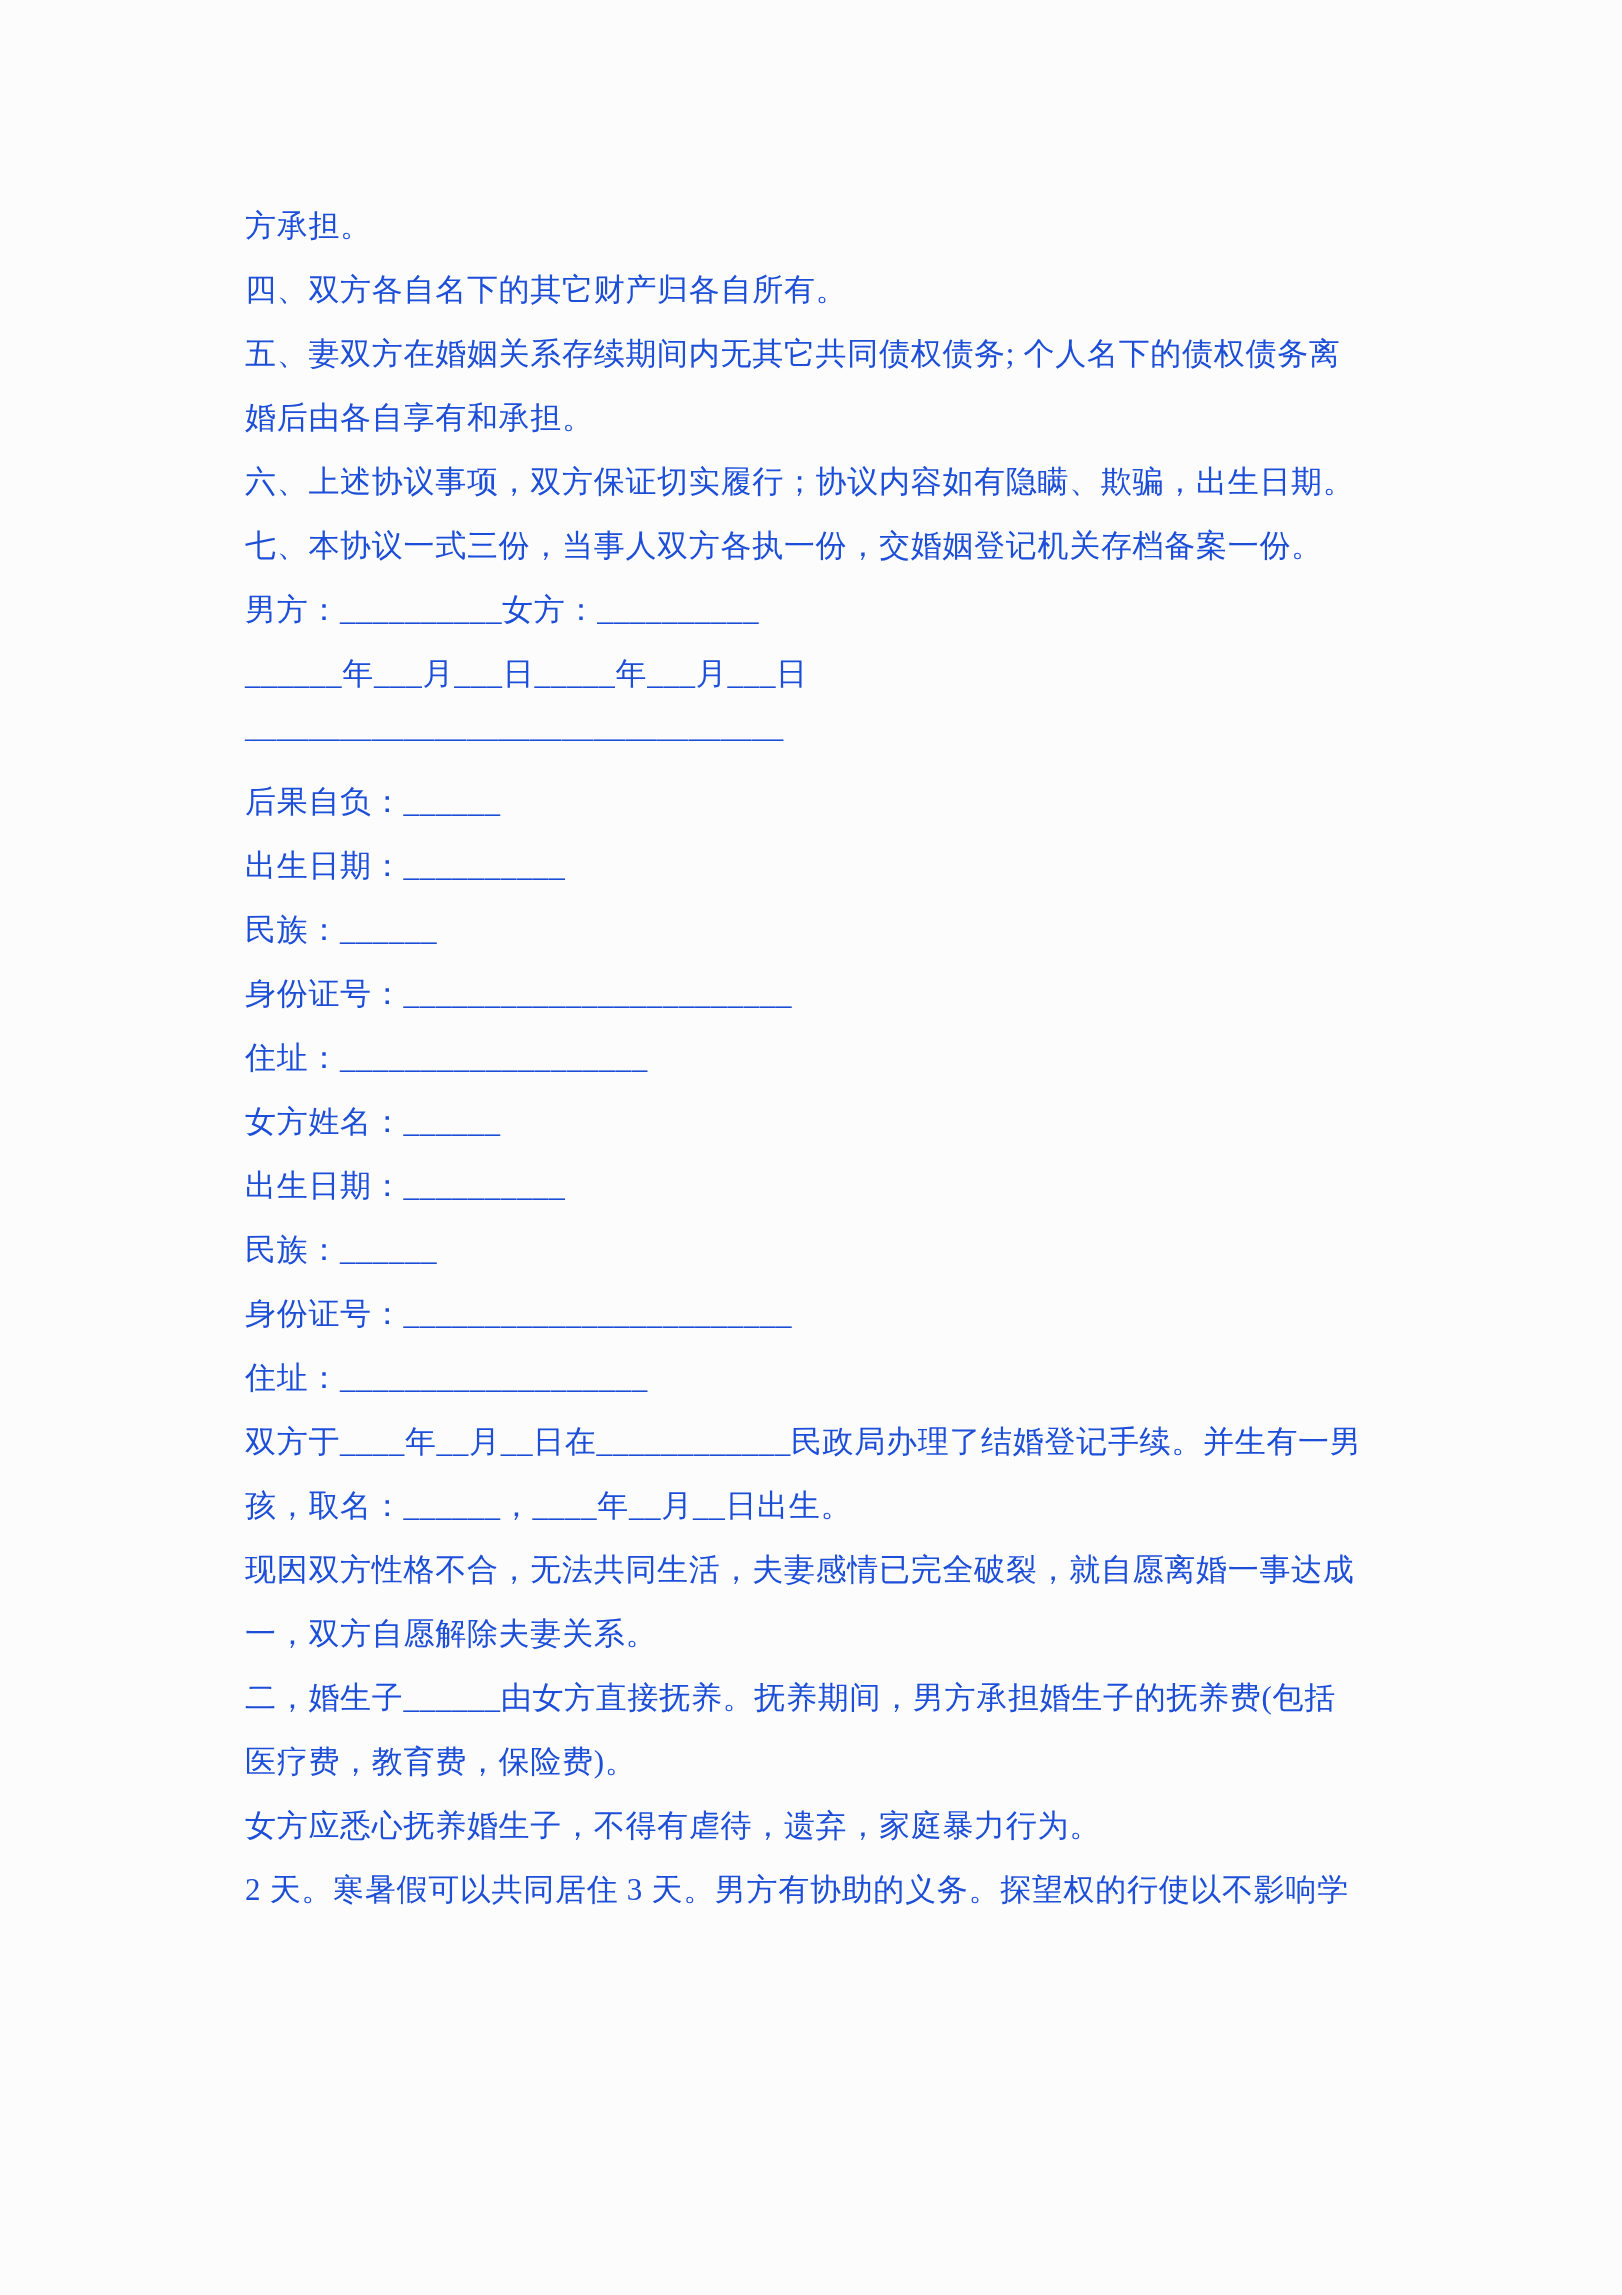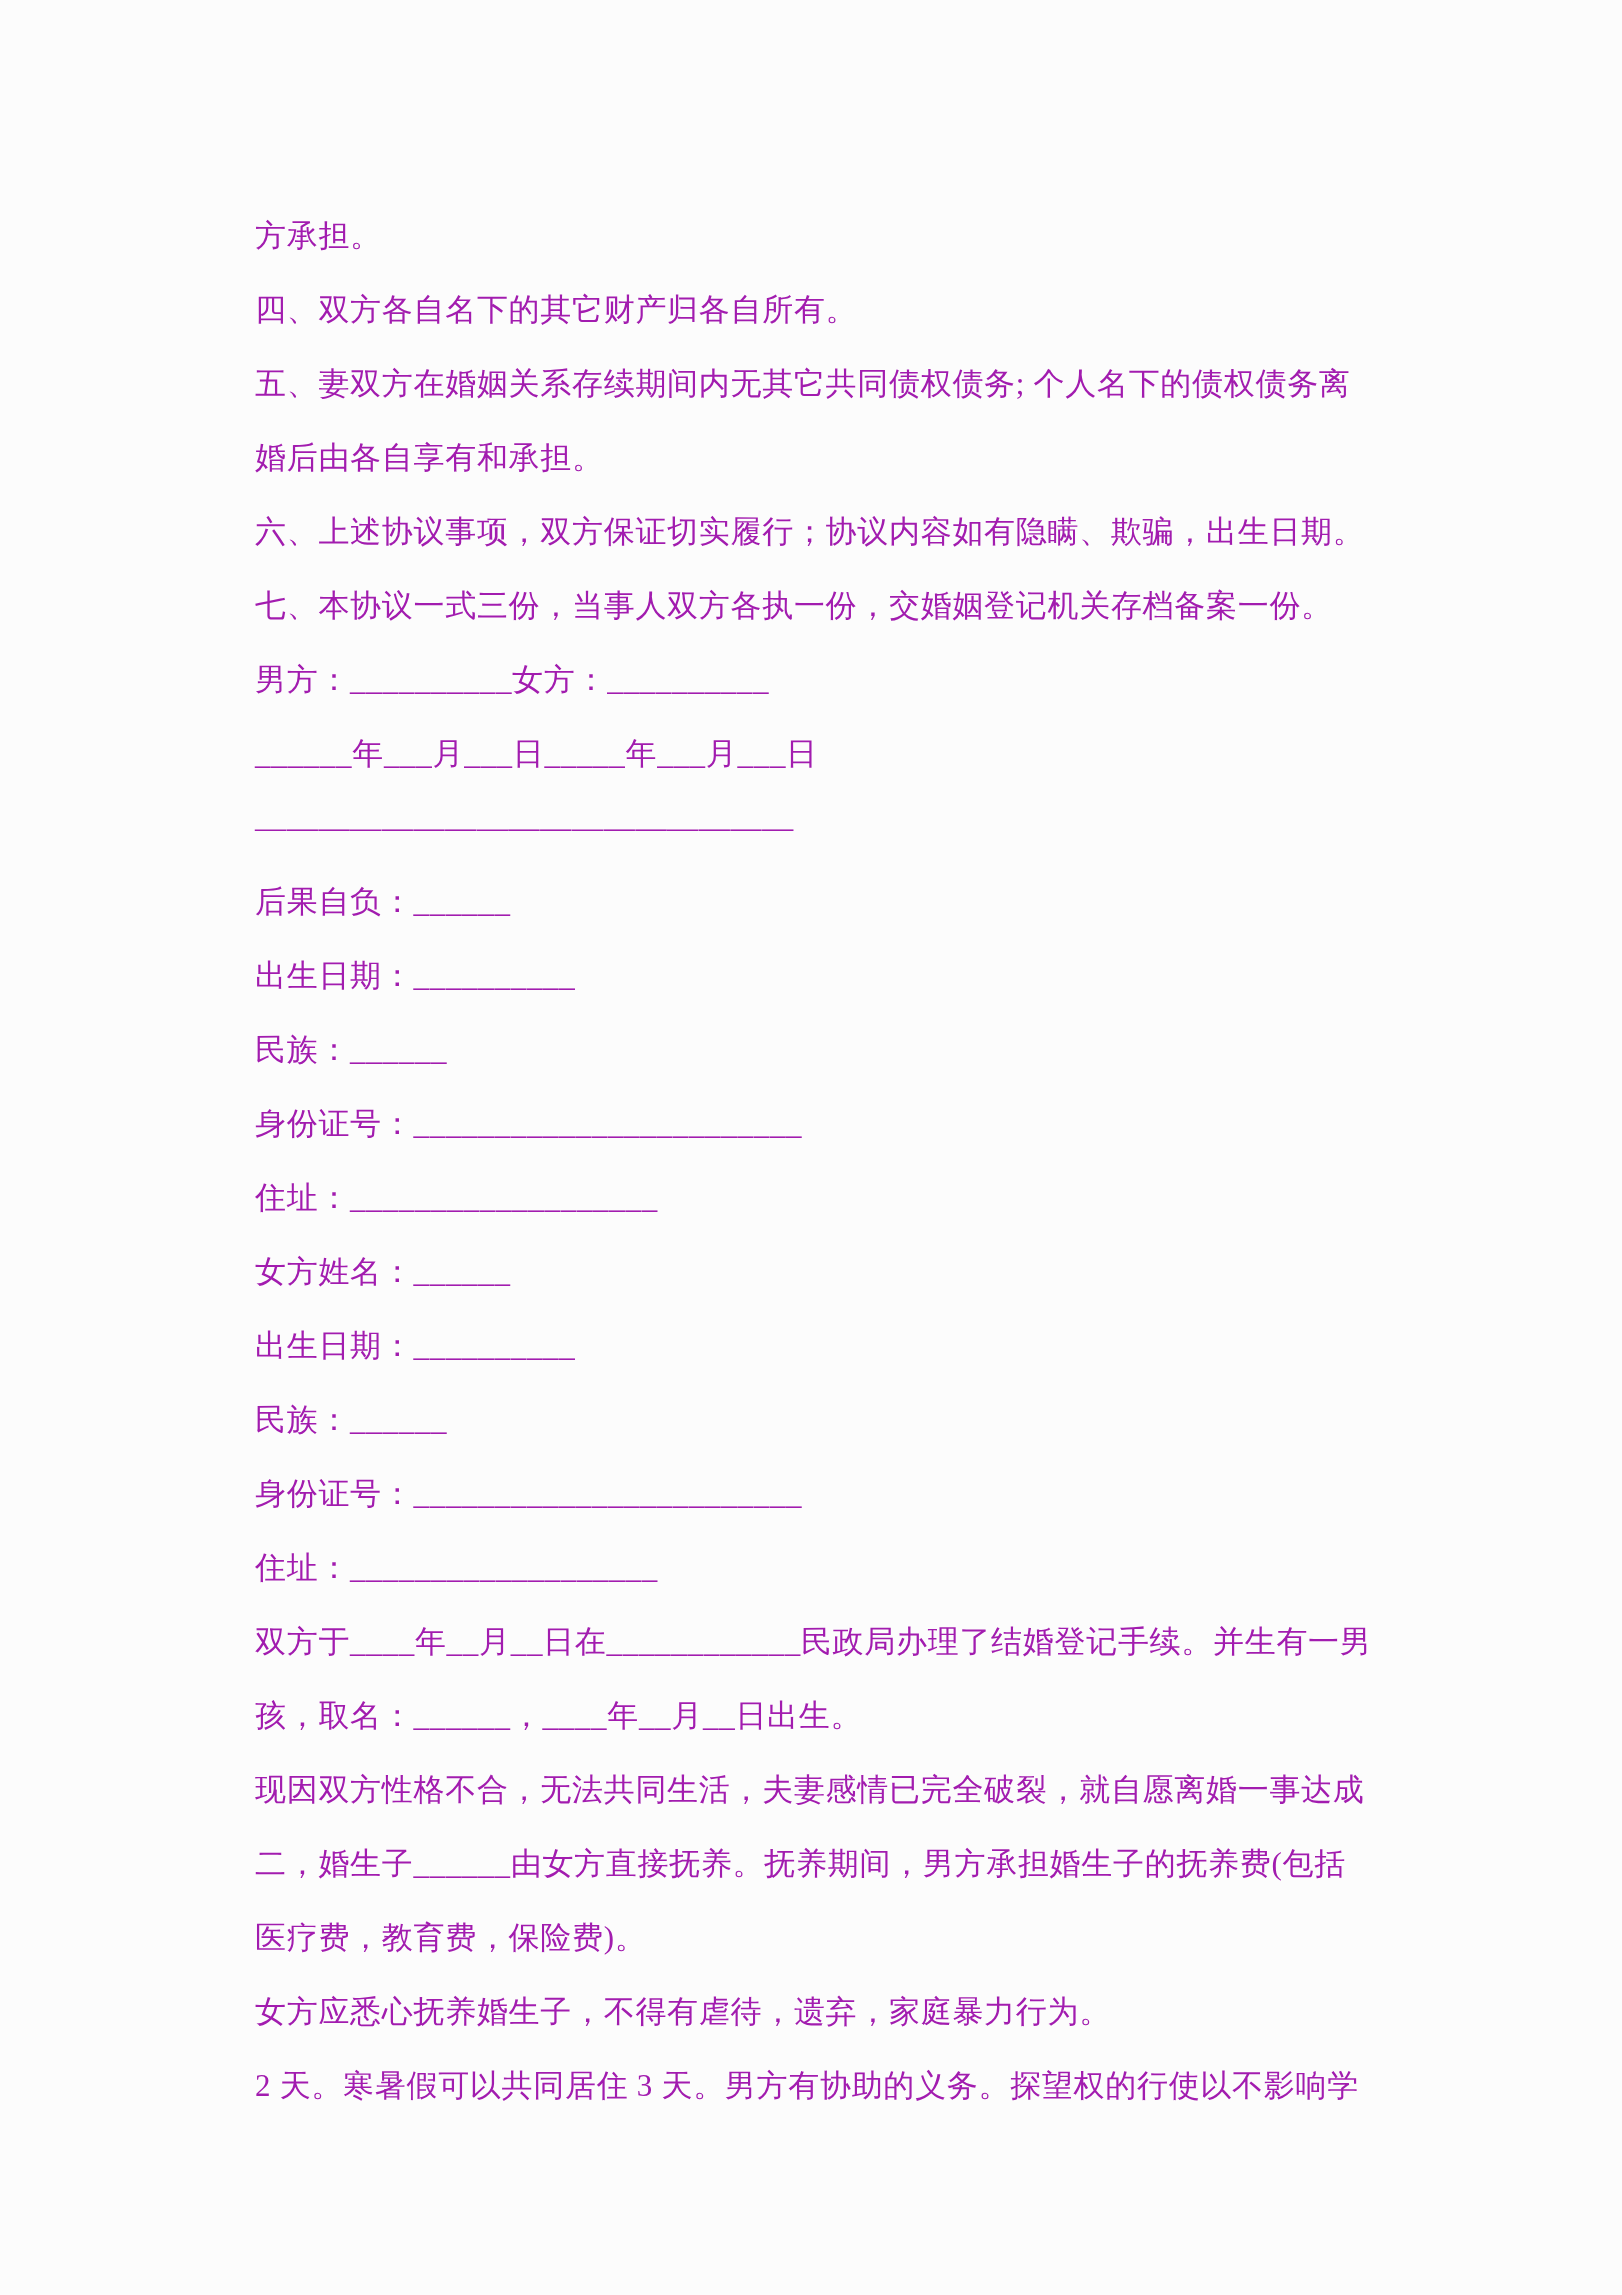--- a/index.html
+++ b/index.html
@@ -22,25 +22,25 @@
     height: 2295px;
     background: #fcfcfc;
   }
   .textblock {
     position: absolute;
     left: 245px;
     top: 194px;
     width: 1178px;
   }
   .line {
-    margin: 10px;
+    margin: 0;
     padding: 0;
     font-size: 31px;
     line-height: 64px;
-    color: #a21caf;
+    color: #1d4ed8;
     white-space: pre;
     letter-spacing: 0.7px;
     font-weight: 400;
   }
 </style>
 </head>
 <body>
 
 <div class="page">
   <div class="textblock">
@@ -59,19 +59,20 @@
     <p class="line">身份证号：________________________</p>
     <p class="line">住址：___________________</p>
     <p class="line">女方姓名：______</p>
     <p class="line">出生日期：__________</p>
     <p class="line">民族：______</p>
     <p class="line">身份证号：________________________</p>
     <p class="line">住址：___________________</p>
     <p class="line">双方于____年__月__日在____________民政局办理了结婚登记手续。并生有一男</p>
     <p class="line">孩，取名：______，____年__月__日出生。</p>
     <p class="line">现因双方性格不合，无法共同生活，夫妻感情已完全破裂，就自愿离婚一事达成</p>
+    <p class="line">一，双方自愿解除夫妻关系。</p>
     <p class="line">二，婚生子______由女方直接抚养。抚养期间，男方承担婚生子的抚养费(包括</p>
     <p class="line">医疗费，教育费，保险费)。</p>
     <p class="line">女方应悉心抚养婚生子，不得有虐待，遗弃，家庭暴力行为。</p>
     <p class="line">2 天。寒暑假可以共同居住 3 天。男方有协助的义务。探望权的行使以不影响学</p>
   </div>
 </div>
 
 
 </body></html>

